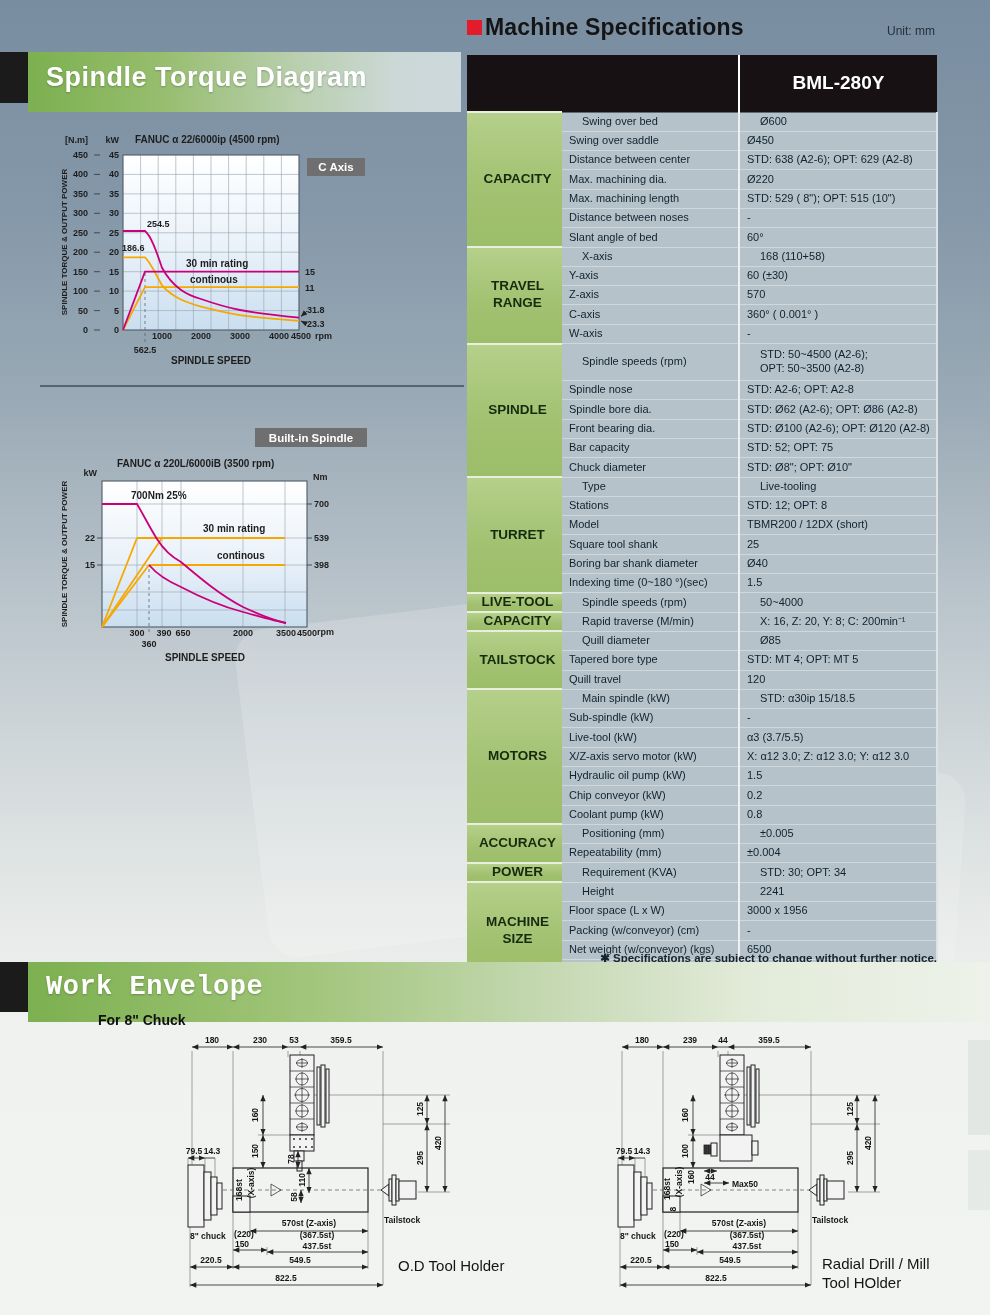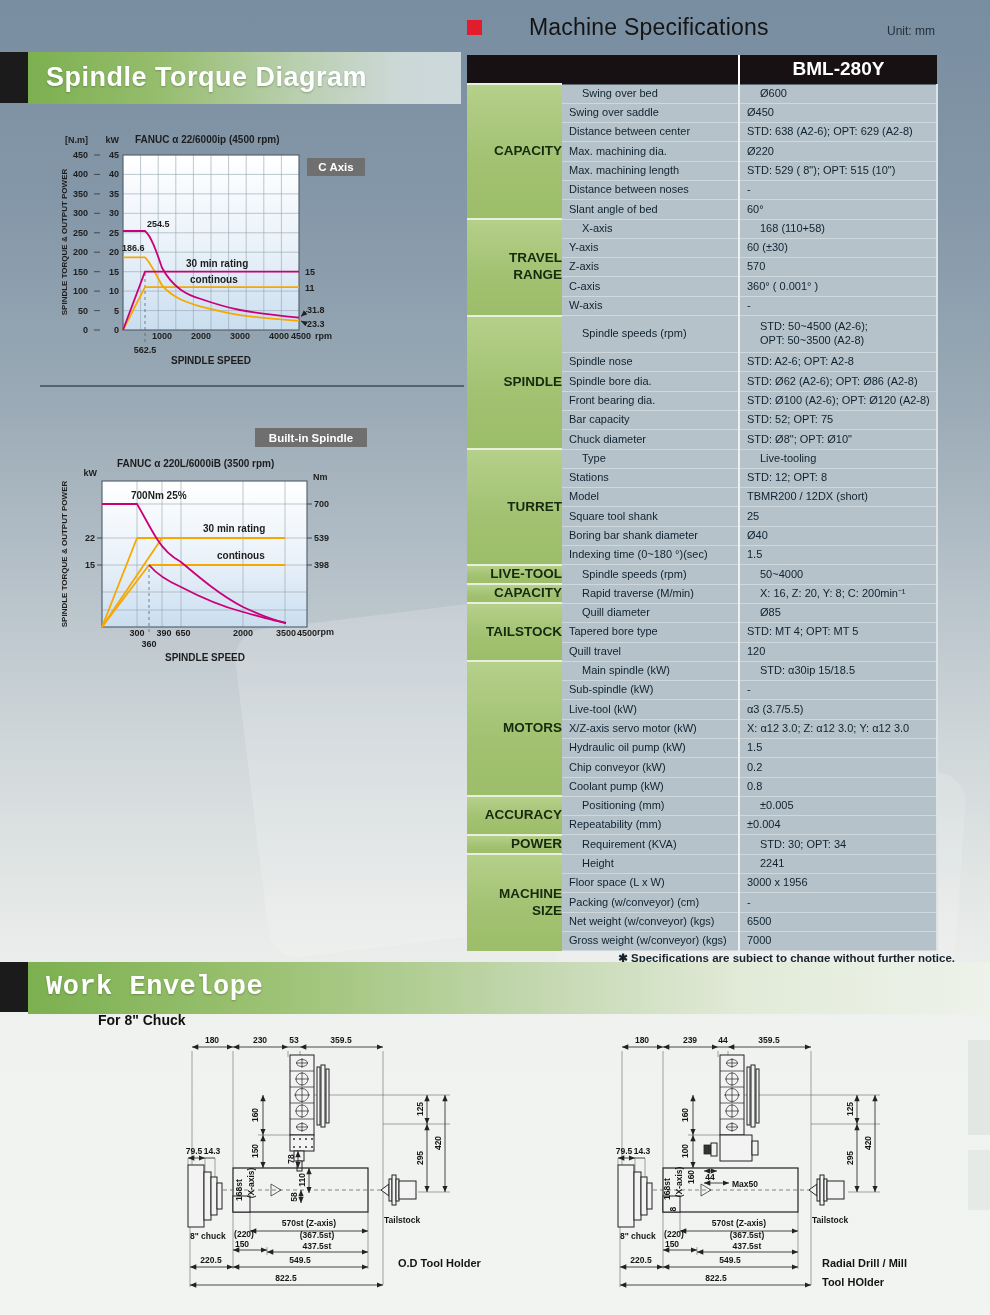--- a/index.html
+++ b/index.html
@@ -2,63 +2,63 @@
 <html><head>
 <meta charset="utf-8">
 <style>
   html,body{margin:0;padding:0;background:#dfe3e4;}
   .page{position:relative;width:990px;height:1315px;overflow:hidden;
     font-family:"Liberation Sans",sans-serif;
     background:linear-gradient(180deg,#788da0 0%,#8598a9 16%,#99a9b5 30%,#b6c1c9 44%,#d2d9db 58%,#e7eae8 70%,#f0f2f0 78%,#f2f4f1 100%);}
   .wm{position:absolute;background:rgba(255,255,255,.18);border-radius:30px;}
   
   .blackbar{position:absolute;left:0;width:28px;background:#1b1b1b;}
-  .banner{position:absolute;left:28px;height:52px;line-height:50px;}
+  .banner{position:absolute;left:28px;height:60px;line-height:50px;}
   .banner-green1{background:linear-gradient(90deg,#7cb050 0%,#96bd6d 30%,#b9cfae 62%,#ccd8d6 85%,#cdd8dc 100%);}
   .banner-green2{background:linear-gradient(90deg,#7cb050 0%,#9cc273 25%,#c6d9b4 55%,#e2ebd9 75%,#eef2ea 100%);font-family:Liberation Mono, monospace;}
   .banner span{color:#fff;font-size:27px;font-weight:bold;padding-left:18px;letter-spacing:.5px;text-shadow:0 1px 2px rgba(40,60,30,.35);}
   
   .ms-head{position:absolute;left:467px;top:14px;display:flex;align-items:center;}
   .red-sq{width:15px;height:15px;background:#e31c2b;display:inline-block;margin-right:3px;}
-  .ms-title{font-size:23px;font-weight:normal;color:#141414;letter-spacing:.2px;margin-left:44px;}
+  .ms-title{font-size:23px;font-weight:bold;color:#141414;letter-spacing:.2px;}
   .unit-note{position:absolute;left:830px;top:24px;width:105px;text-align:right;font-size:12px;color:#23313c;}
   
   table.spec{position:absolute;left:467px;top:55px;width:470px;border-collapse:collapse;table-layout:fixed;}
-  table.spec thead th{height:28px;background:#171114;padding:0;}
+  table.spec thead th{height:28px;background:#171114;padding:14px;}
   th.h-model{color:#fff;font-size:19px;font-weight:bold;text-align:center;border-left:2px solid #fdfdfd;}
   table.spec tbody tr{height:19.3px;}
   table.spec tbody tr.tall{height:37px;}
   td.lbl,td.val{background:#b6c2c9;font-size:11px;color:#0f2230;padding:0 2px 0 7px;
     border-bottom:1px solid #cfd8dc;overflow:hidden;white-space:pre-line;line-height:1.25;}
   td.val{border-left:2px solid #edf1f2;border-right:2px solid #dde3e5;}
   th.sec{background:linear-gradient(180deg,#b5d08a 0%,#a3c272 55%,#9cbd69 100%);
-    font-size:13.5px;font-weight:bold;color:#182a0e;text-align:right;padding:0 0 0 6px;
+    font-size:13.5px;font-weight:bold;color:#182a0e;text-align:center;padding:0 0 0 6px;
     border-top:2px solid #e9efdd;white-space:pre-line;line-height:1.25;margin-top:11px;}
   tr.sec-start td{border-top:1.5px solid #5d6a74;padding-left:20px;}
-  .spec-note{position:absolute;left:478px;top:951px;width:477px;text-align:right;
+  .spec-note{position:absolute;left:460px;top:951px;width:477px;text-align:right;
     font-size:11.5px;font-weight:bold;color:#16232c;}
   
   svg.chart{position:absolute;}
   svg.chart text{font-family:"Liberation Sans",sans-serif;font-weight:bold;fill:#1d1d1d;font-size:9px;}
   svg.chart text.t10{font-size:10px;} svg.chart text.t8{font-size:8px;}
   svg.chart text.badge-t{fill:#fff;font-size:11.5px;}
   .grid{stroke:#93a2ae;stroke-width:.6;} .pframe{fill:none;stroke:#4e5b66;stroke-width:1.1;}
   .mag{stroke:#cb0079;stroke-width:1.8;fill:none;} .org{stroke:#f6a800;stroke-width:1.8;fill:none;}
   .dsh{stroke:#5a6670;stroke-width:.8;stroke-dasharray:3,3;fill:none;}
   .tick{stroke:#333;stroke-width:.8;}
   .divider{position:absolute;left:40px;top:385px;width:424px;height:1.5px;background:#414c57;opacity:.75;}
   
   .for-chuck{position:absolute;left:98px;top:1012px;font-size:14px;font-weight:bold;color:#101010;}
   svg.env{position:absolute;}
   svg.env text{font-family:"Liberation Sans",sans-serif;font-weight:bold;font-size:8.5px;fill:#161616;}
   .ext{stroke:#6a6a6a;stroke-width:.6;} .dim{stroke:#333;stroke-width:.9;}
   .shape{fill:#f3f3f3;stroke:#222;stroke-width:1;} .shapeN{fill:none;stroke:#222;stroke-width:1.2;}
   .thin{stroke:#222;stroke-width:.7;fill:none;}
   .axis{stroke:#555;stroke-width:.7;stroke-dasharray:4,3;}
-  .cap{position:absolute;font-size:11px;font-weight:bold;color:#141414;}
+  .cap{position:absolute;font-size:15px;font-weight:normal;color:#141414;}
   .edge-art{position:absolute;background:#e0e4e0;opacity:.8;}
 </style>
 </head>
 <body>
 
 <div class="page">
 
   <div class="wm" style="left:250px;top:600px;width:520px;height:330px;transform:rotate(-7deg);"></div>
   <div class="wm" style="left:560px;top:760px;width:400px;height:230px;transform:rotate(4deg);background:rgba(255,255,255,.14);"></div>
 

